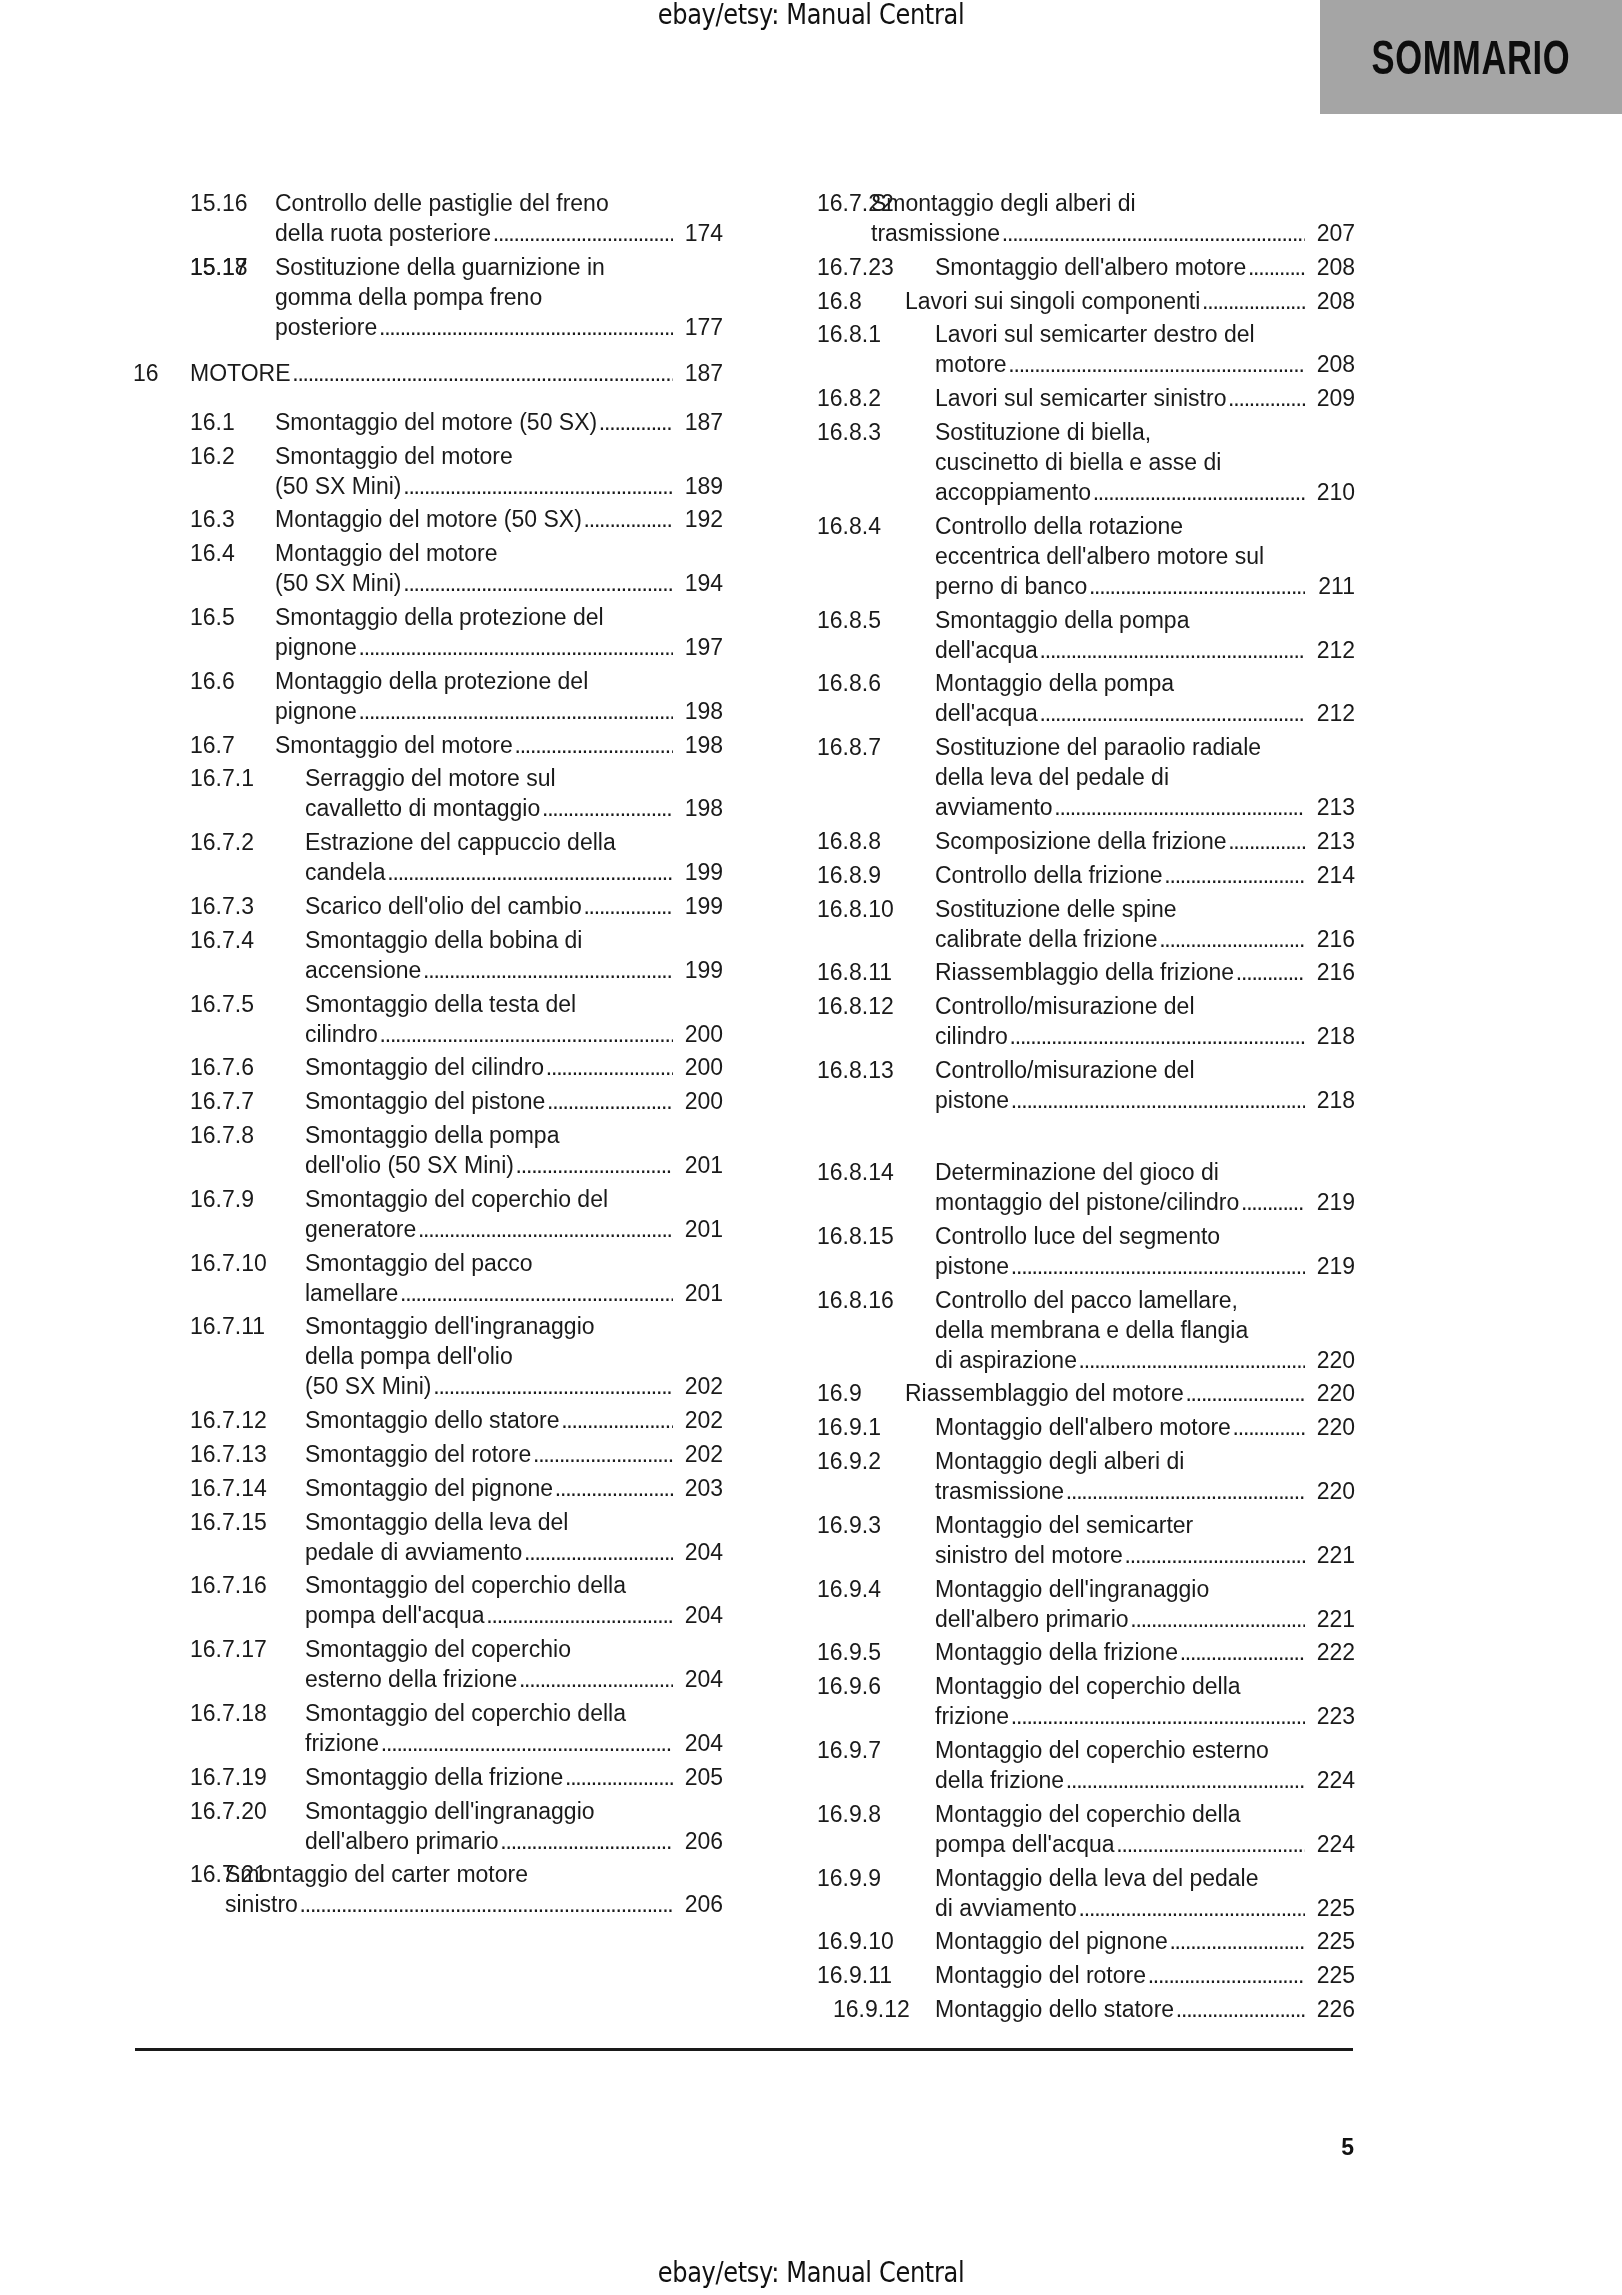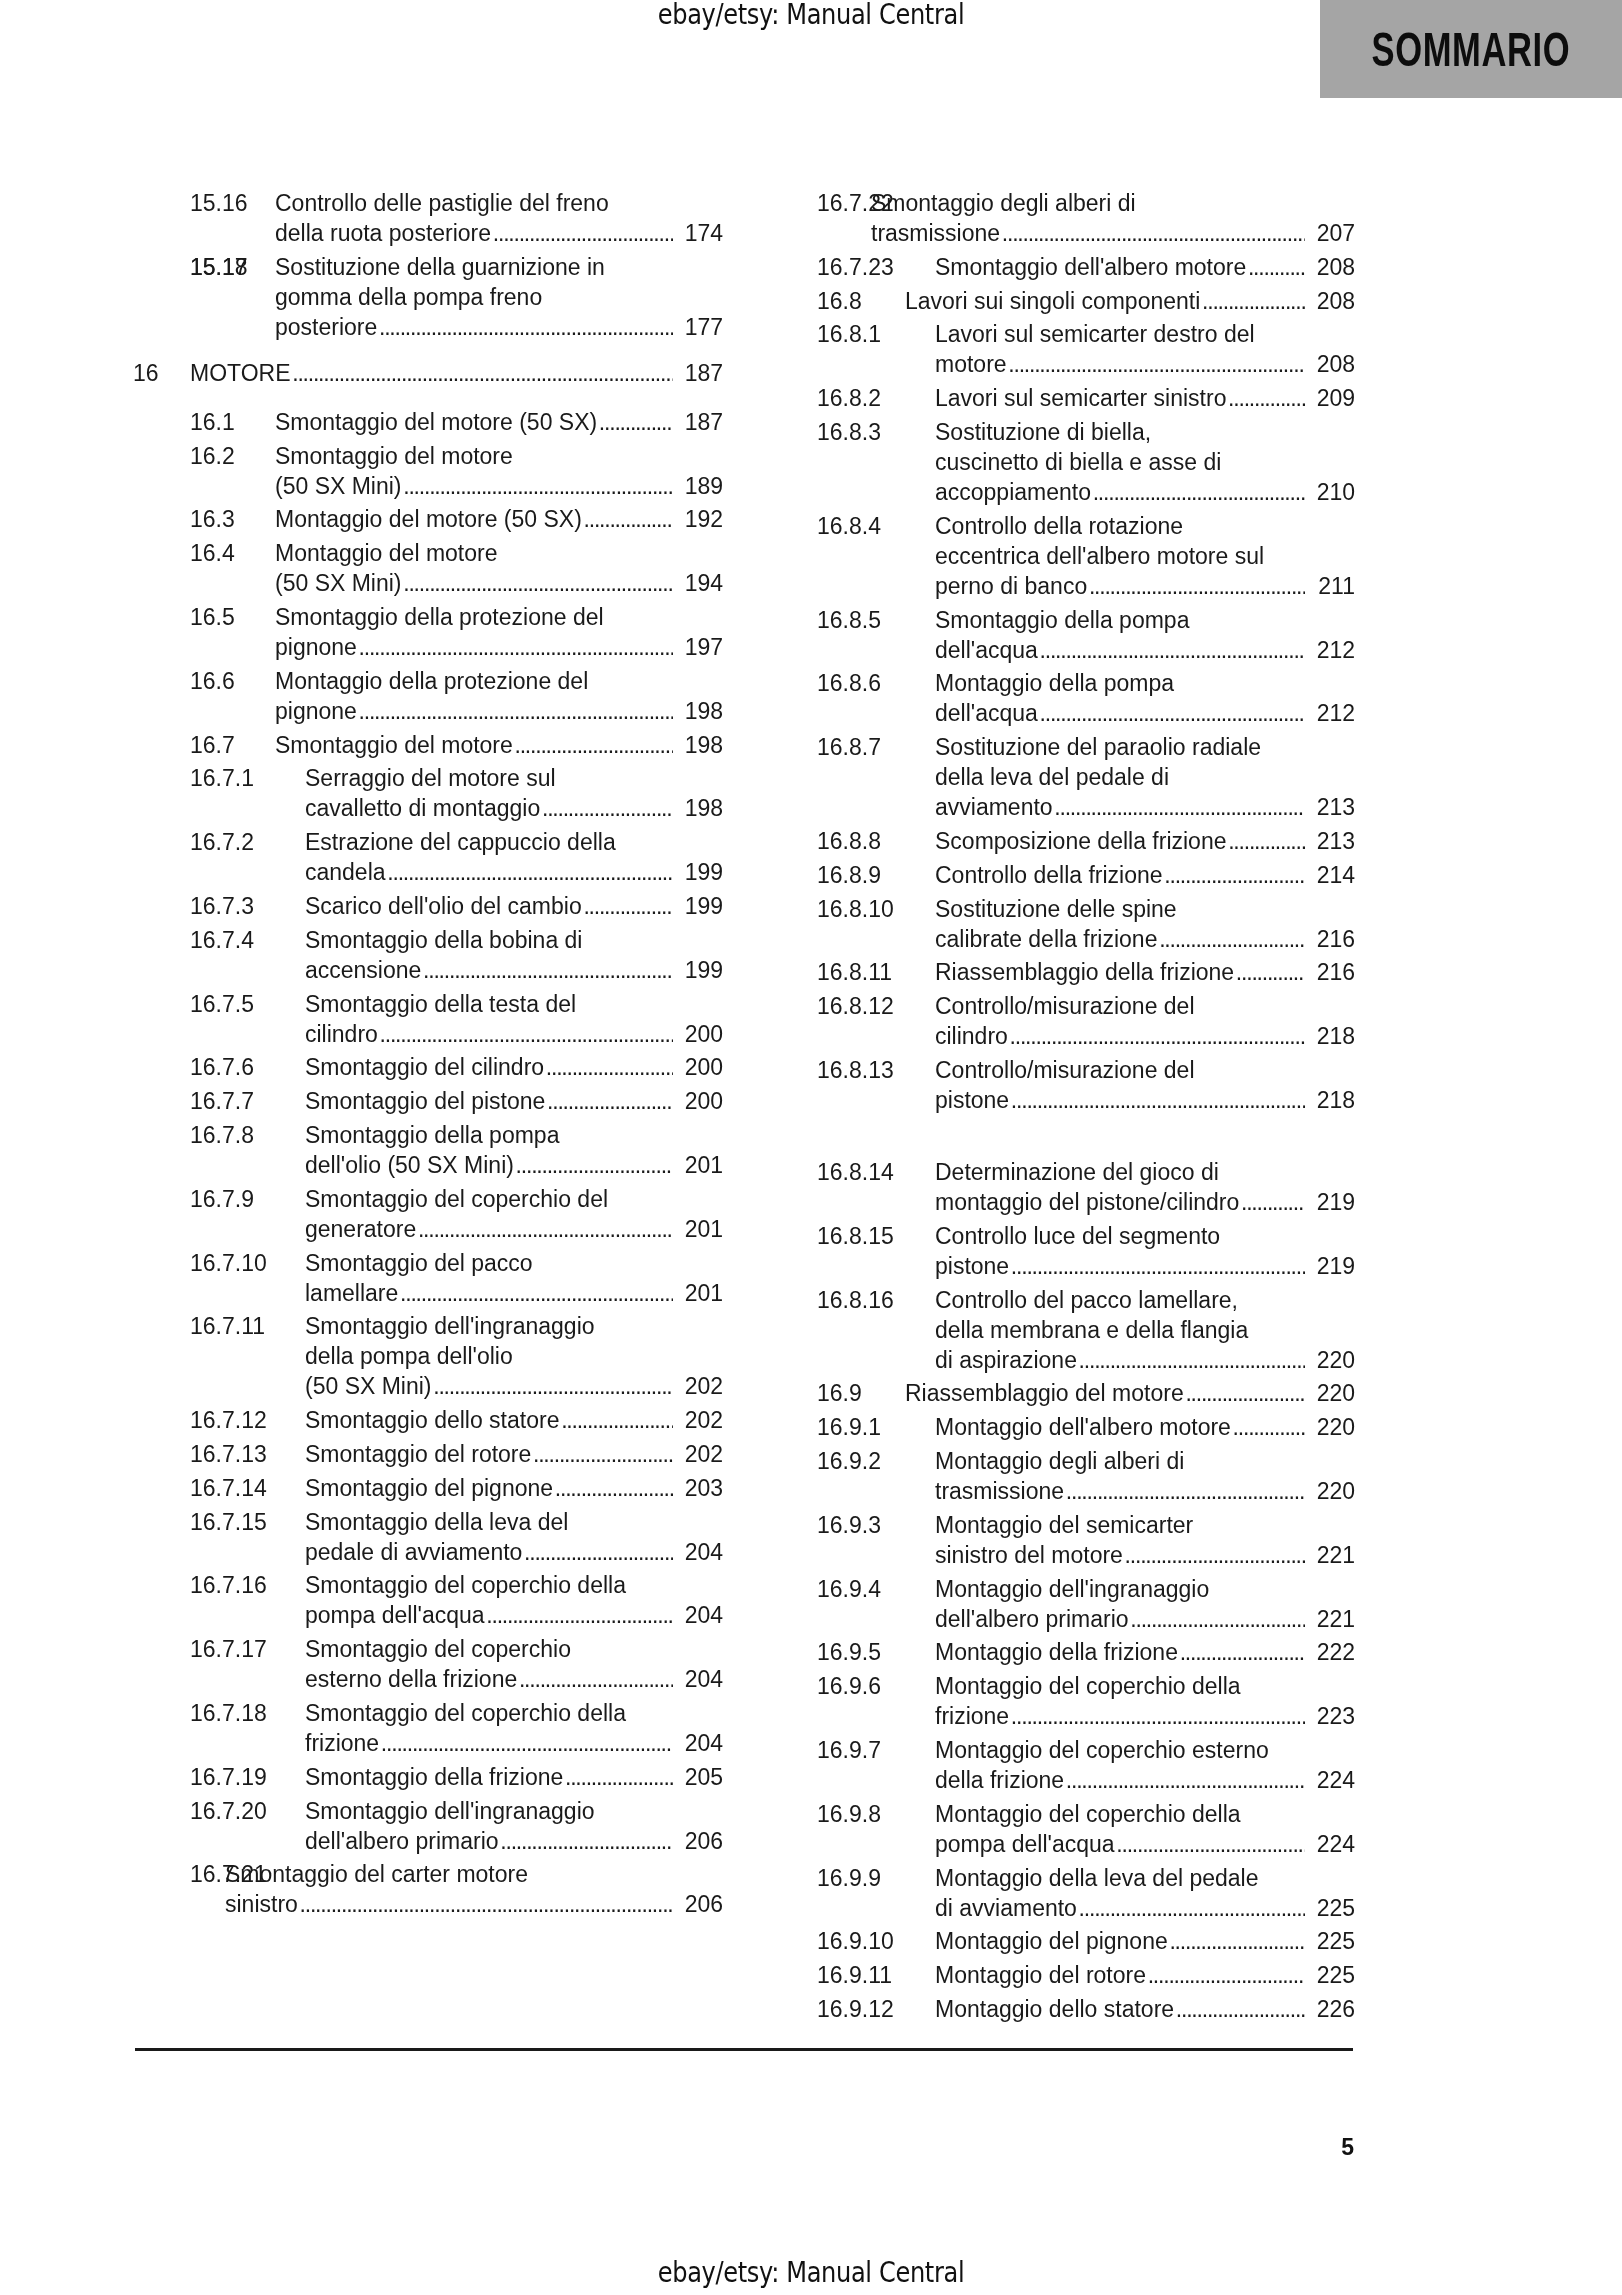--- a/index.html
+++ b/index.html
@@ -1,20 +1,20 @@
 <!DOCTYPE html>
 <html style="font-size:13.3px"><head>
 <meta charset="utf-8">
 <style>
   html, body { margin:0; padding:0; background:#ffffff; }
   body { width:1622px; height:2295px; position:relative; overflow:hidden; font-family:"Liberation Sans", sans-serif; color:#1a1a1a; }
   .watermark { position:absolute; left:0; width:1622px; text-align:center; font-family:"DejaVu Sans", sans-serif; font-size:28px; color:#111; letter-spacing:-0.4px; transform:scaleX(0.86); }
   .wm-top { top:-1.7px; }
   .wm-bottom { top:2256px; }
-  .tab { position:absolute; left:1320px; top:0; width:302px; height:98px; background:#a5a5a5; display:flex; align-items:center; justify-content:center; }
+  .tab { position:absolute; left:1320px; top:0; width:302px; height:114px; background:#a5a5a5; display:flex; align-items:center; justify-content:center; }
   .tab span { font-family:"Liberation Sans", sans-serif; font-weight:bold; font-size:48px; color:#0d0d0d; transform:scaleX(0.72); display:inline-block; letter-spacing:0.8px; }
   .col { position:absolute; top:188px; }
   .col-left { left:133px; width:590px; }
   .col-right { left:817px; width:538px; }
   .entry { position:relative; font-size:23px; line-height:30px; margin:0 0 3.8px 0; }
   .entry .num { position:absolute; left:0; top:0; white-space:nowrap; }
   .entry .txt { display:block; }
   .entry .line { display:flex; align-items:baseline; white-space:nowrap; }
   .entry .line .lbl { flex:0 0 auto; }
   .entry .line .dots { flex:1 1 auto; overflow:hidden; white-space:nowrap; color:#1a1a1a; margin:0 3.3px 0 1.7px; }
@@ -791,21 +791,21 @@
       <span class="num" style="left: 0px;">16.9.11</span>
       <div class="txt" style="margin-left: 118px;">
         <div class="line">
           <span class="lbl">Montaggio del rotore</span>
           <span class="dots"></span>
           <span class="pg">225</span>
         </div>
       </div>
     </div>
     <div class="entry">
-      <span class="num" style="left: 0px;">16.9.12</span>
+      <span class="num" style="left: 16px;">16.9.12</span>
       <div class="txt" style="margin-left: 118px;">
         <div class="line">
           <span class="lbl">Montaggio dello statore</span>
           <span class="dots"></span>
           <span class="pg">226</span>
         </div>
       </div>
     </div>
   </div>
 

